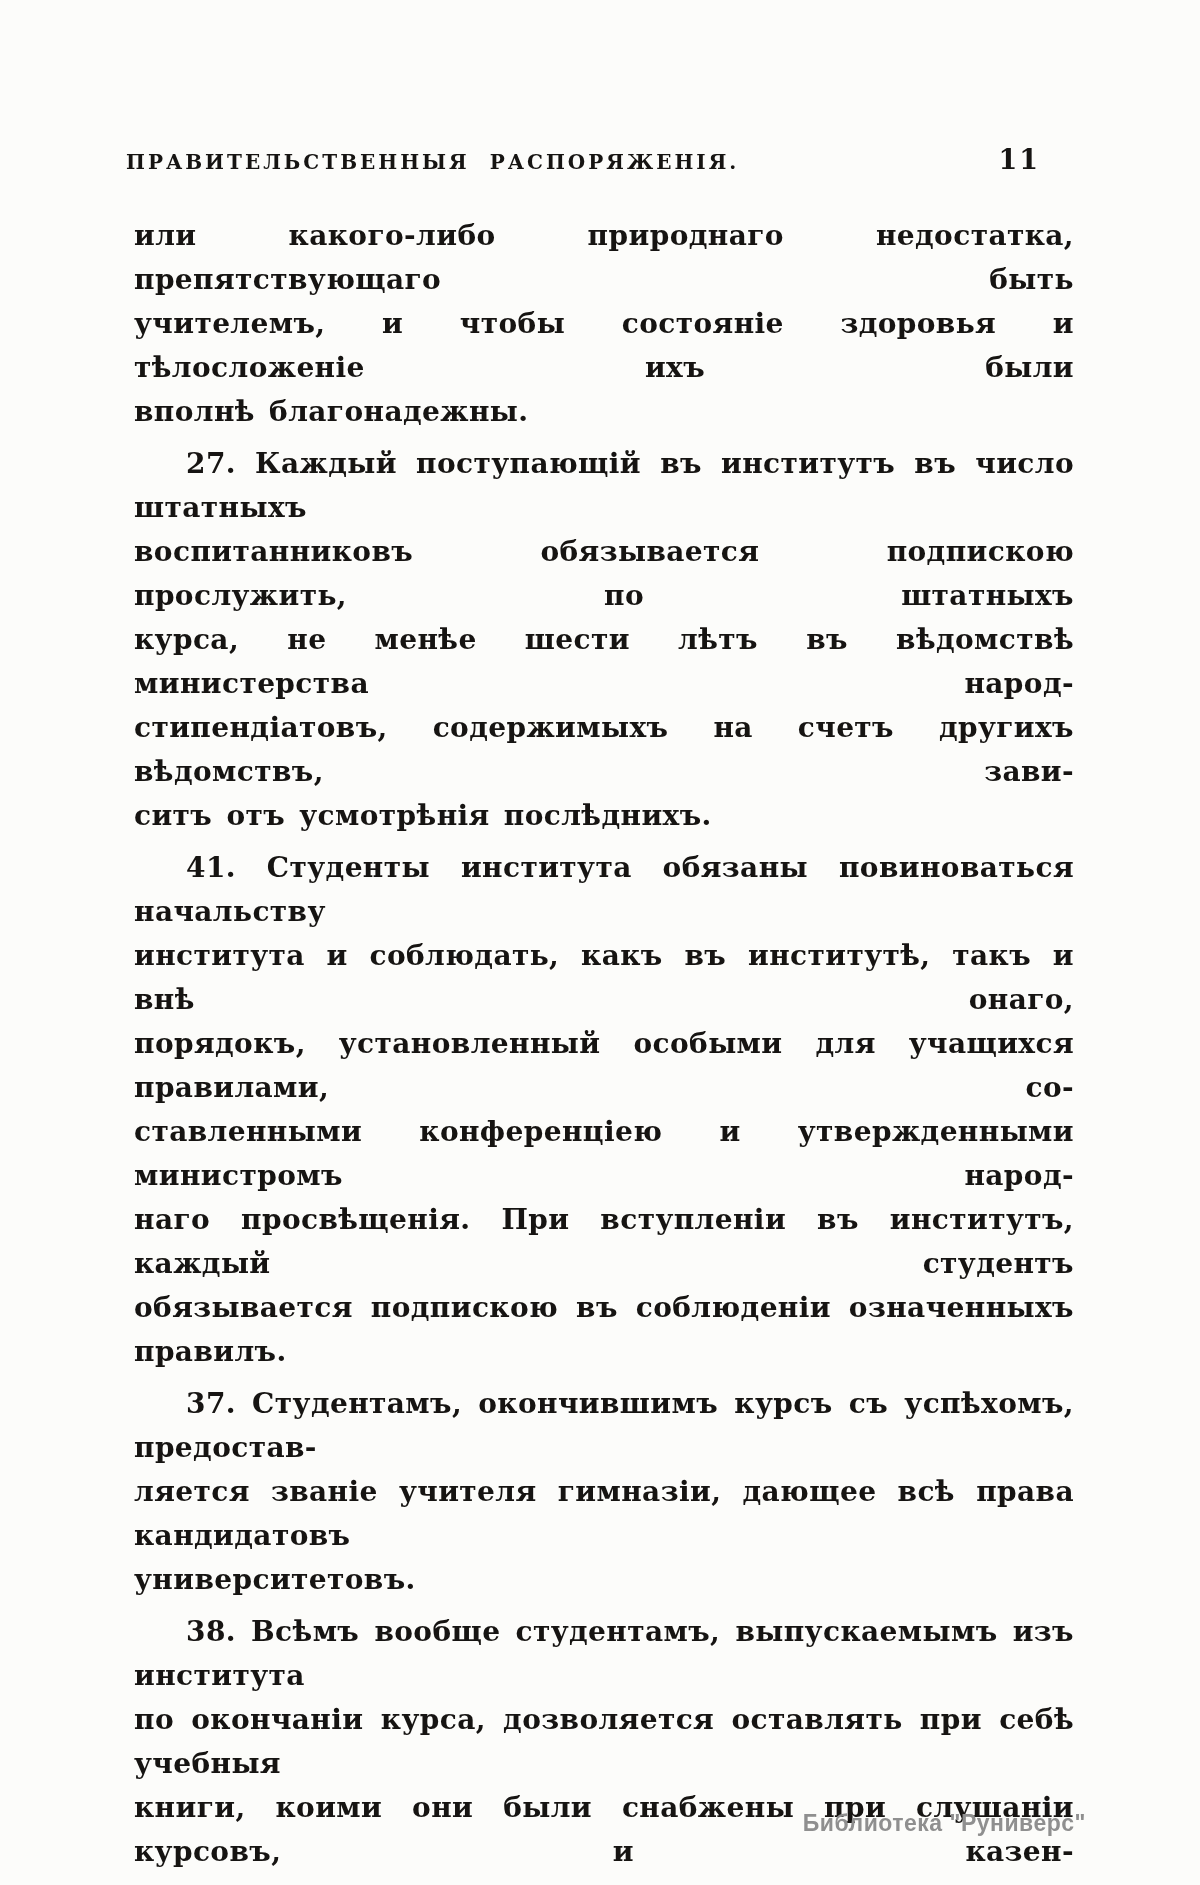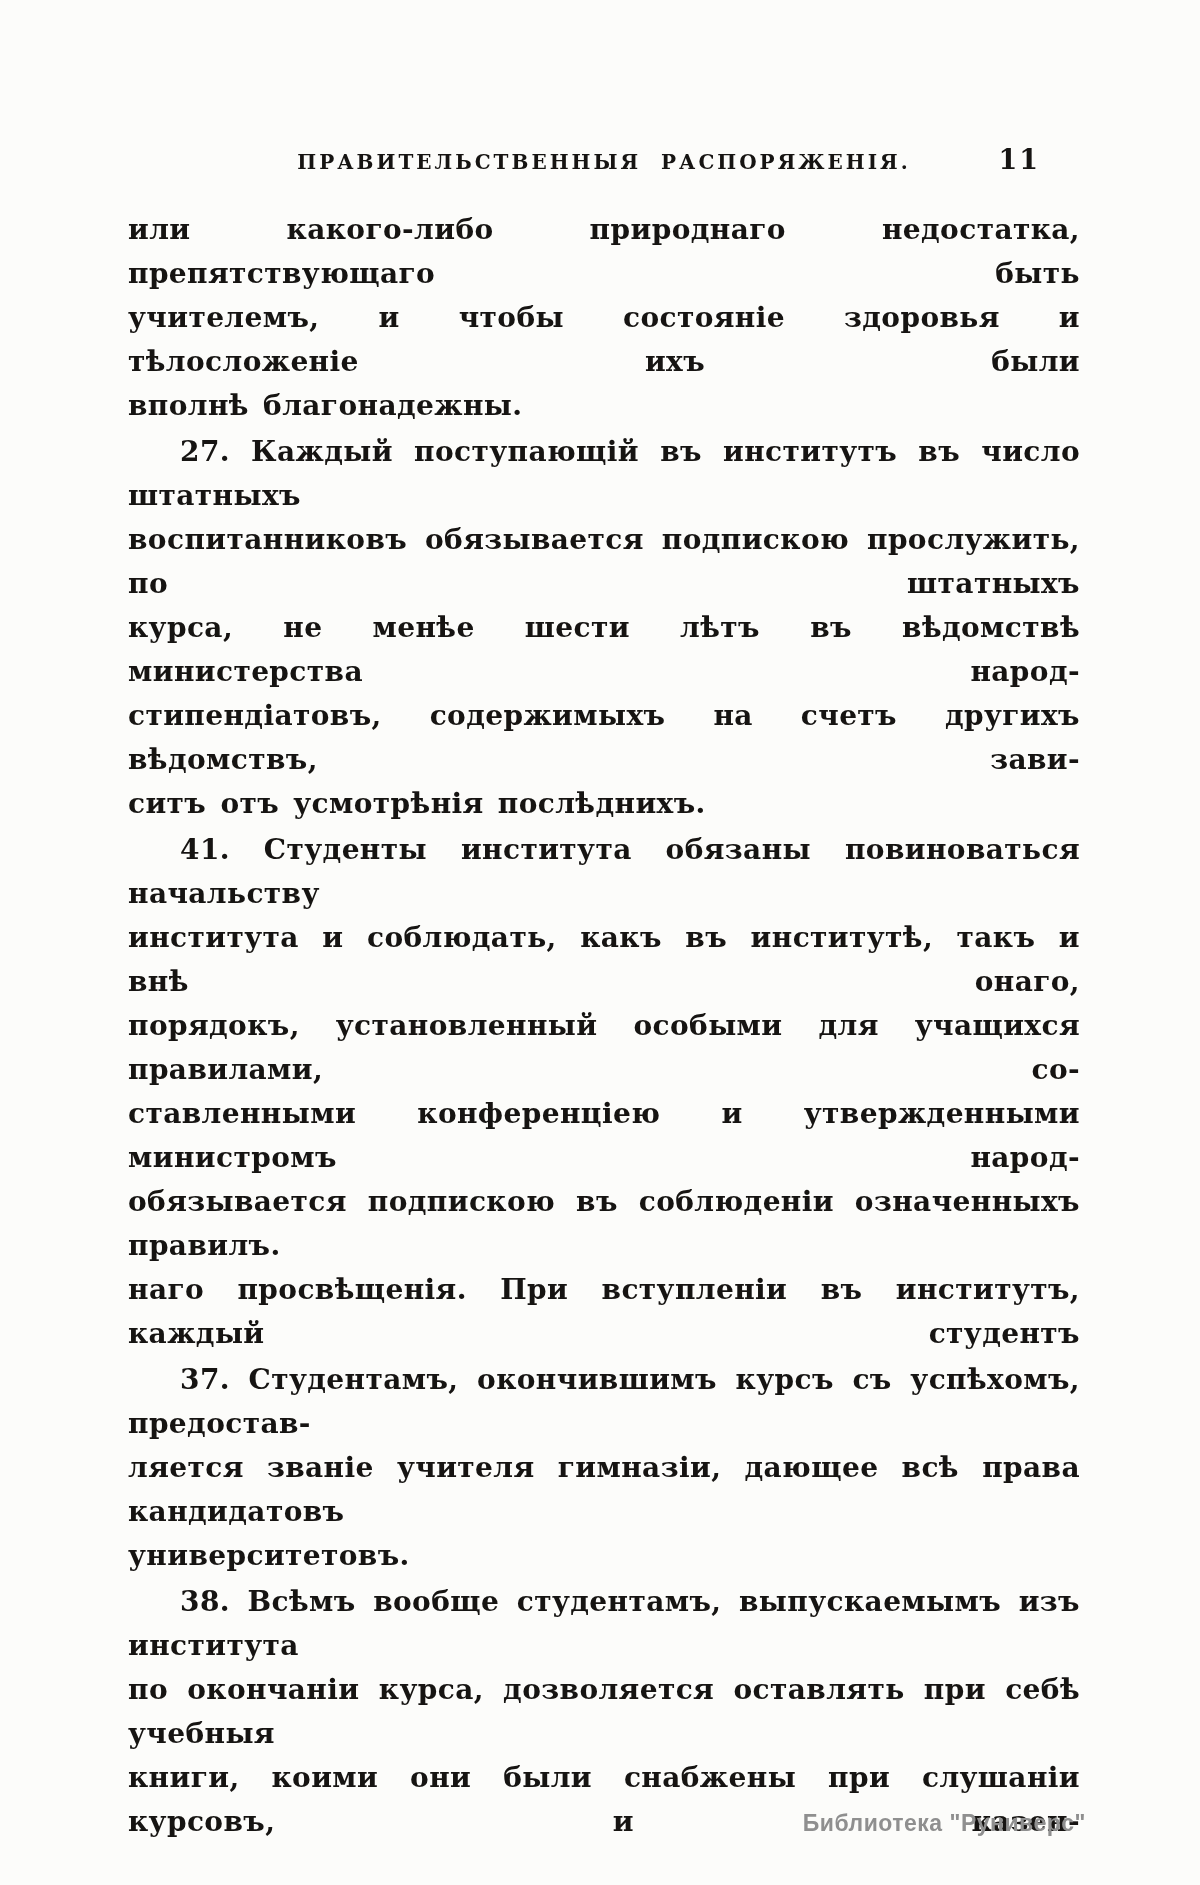--- a/index.html
+++ b/index.html
@@ -14,21 +14,20 @@
     overflow: hidden;
   }
   .running-head {
     position: absolute;
     top: 150px;
     left: 126px;
     width: 956px;
     height: 40px;
   }
   .head-title {
-    text-align: center;
     font-size: 20px;
     font-weight: bold;
     letter-spacing: 3px;
     word-spacing: 10px;
   }
   .page-num {
     position: absolute;
     top: -6px;
     right: 42px;
     font-size: 27px;
@@ -40,21 +39,21 @@
     position: absolute;
     top: 206px;
     left: 126px;
     width: 956px;
     font-size: 28px;
     line-height: 44px;
     font-weight: bold;
     letter-spacing: 0.4px;
     word-spacing: 4px;
   }
-  .para { margin: 2px; }
+  .para { margin: 8px; }
   .line {
     text-align: justify;
     text-align-last: justify;
   }
   .line.last { text-align-last: left; }
   .para.numbered .line:first-child { text-indent: 52px; }
   .watermark {
     position: absolute;
     top: 1810px;
     right: 114px;
@@ -89,22 +88,22 @@
       <div class="line">курса, не менѣе шести лѣтъ въ вѣдомствѣ министерства народ-</div>
       <div class="line">стипендіатовъ, содержимыхъ на счетъ другихъ вѣдомствъ, зави-</div>
       <div class="line last">ситъ отъ усмотрѣнія послѣднихъ.</div>
     </div>
 
     <div class="para numbered">
       <div class="line">41. Студенты института обязаны повиноваться начальству</div>
       <div class="line">института и соблюдать, какъ въ институтѣ, такъ и внѣ онаго,</div>
       <div class="line">порядокъ, установленный особыми для учащихся правилами, со-</div>
       <div class="line">ставленными конференціею и утвержденными министромъ народ-</div>
+      <div class="line">наго просвѣщенія. При вступленіи въ институтъ, каждый студентъ</div>
       <div class="line last">обязывается подпискою въ соблюденіи означенныхъ правилъ.</div>
-      <div class="line">наго просвѣщенія. При вступленіи въ институтъ, каждый студентъ</div>
     </div>
 
     <div class="para numbered">
       <div class="line">37. Студентамъ, окончившимъ курсъ съ успѣхомъ, предостав-</div>
       <div class="line">ляется званіе учителя гимназіи, дающее всѣ права кандидатовъ</div>
       <div class="line last">университетовъ.</div>
     </div>
 
     <div class="para numbered">
       <div class="line">38. Всѣмъ вообще студентамъ, выпускаемымъ изъ института</div>

